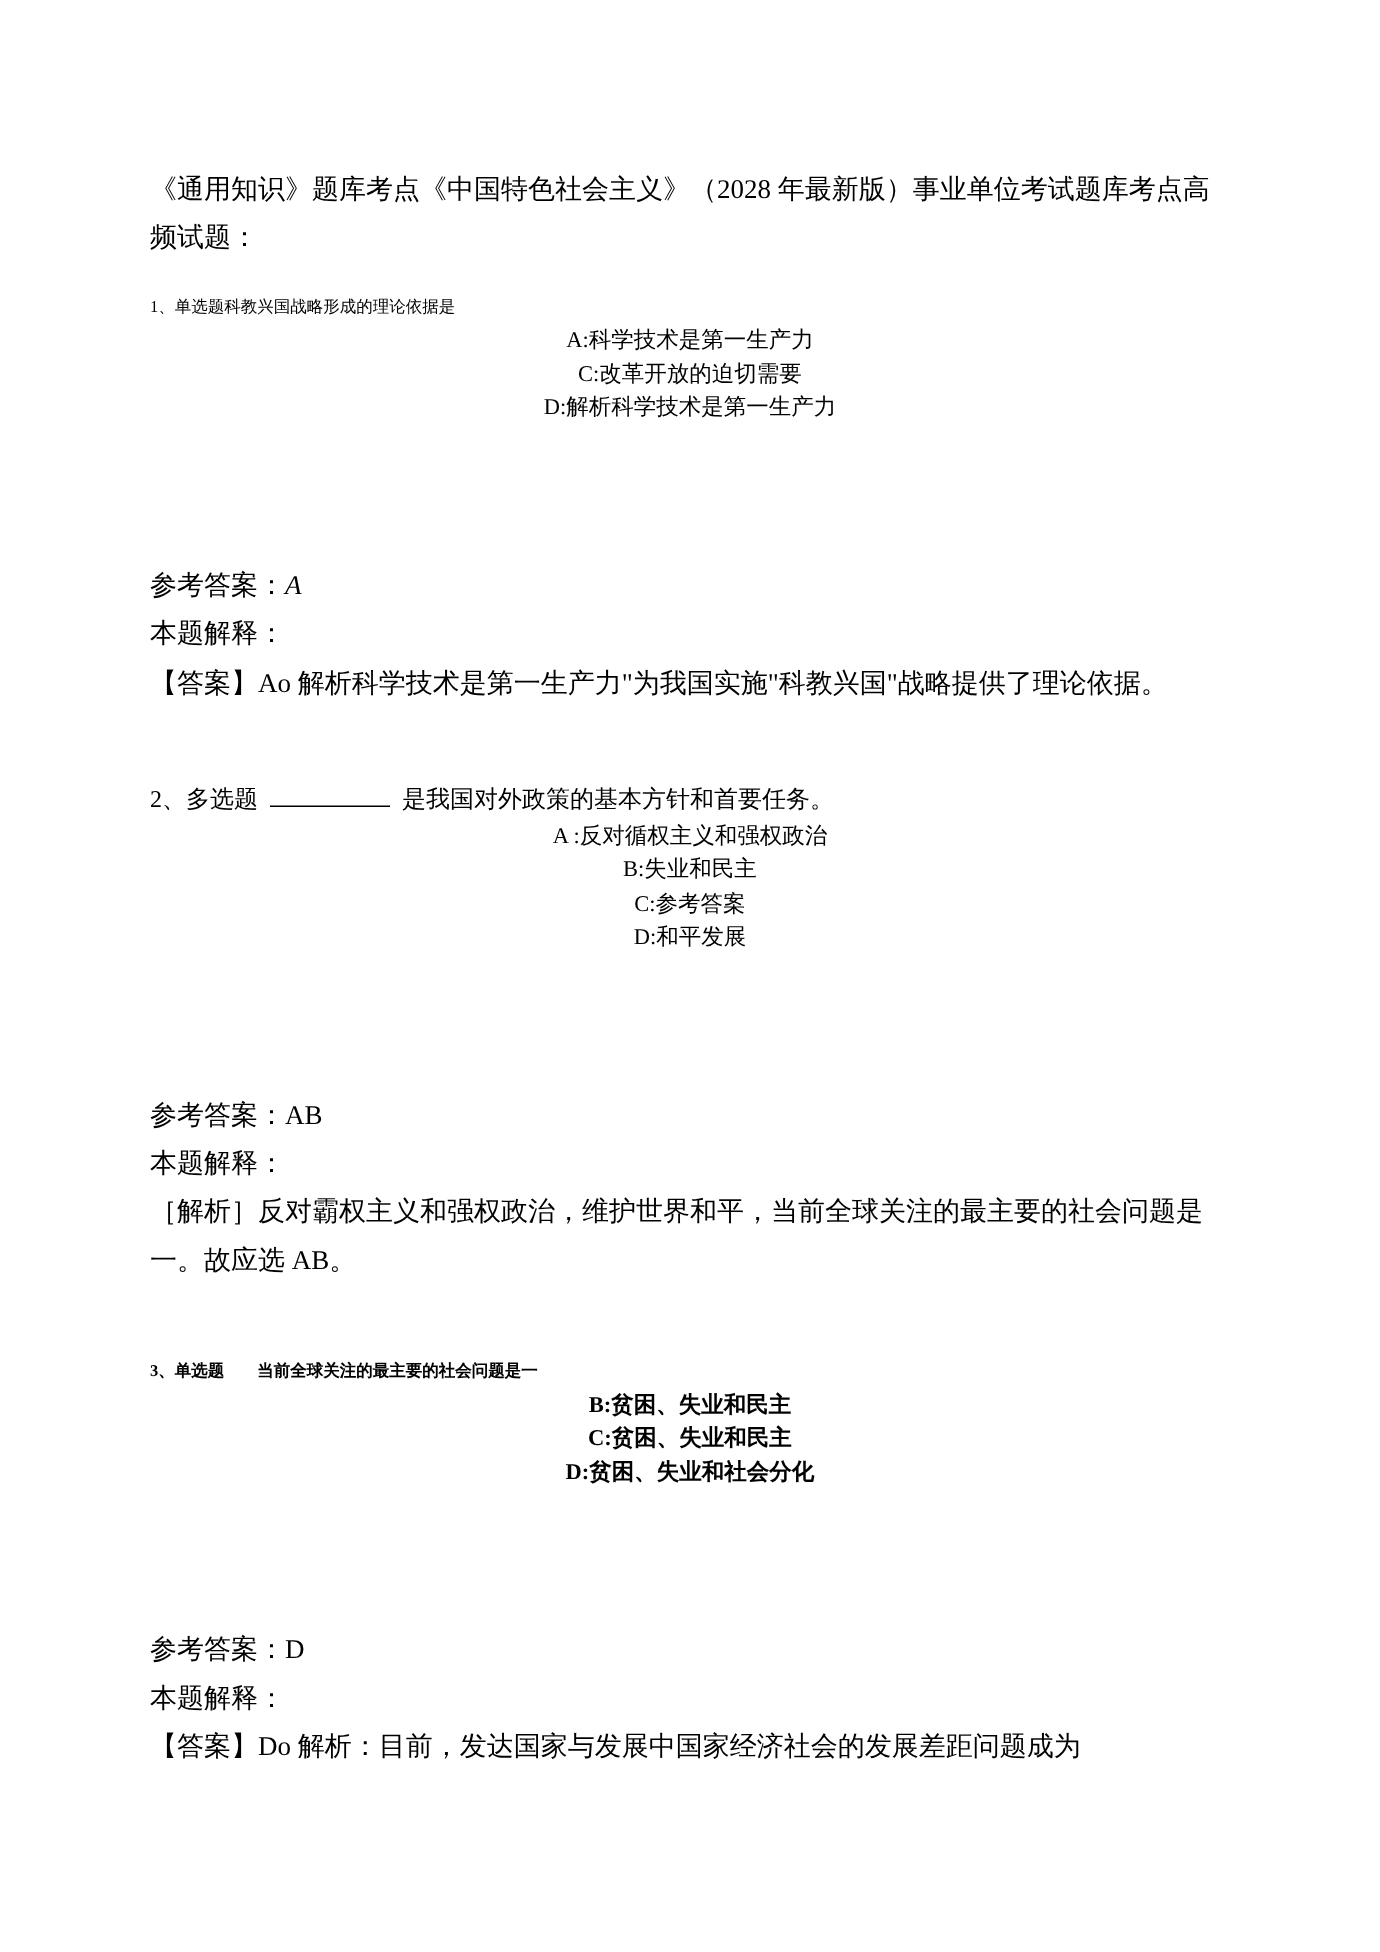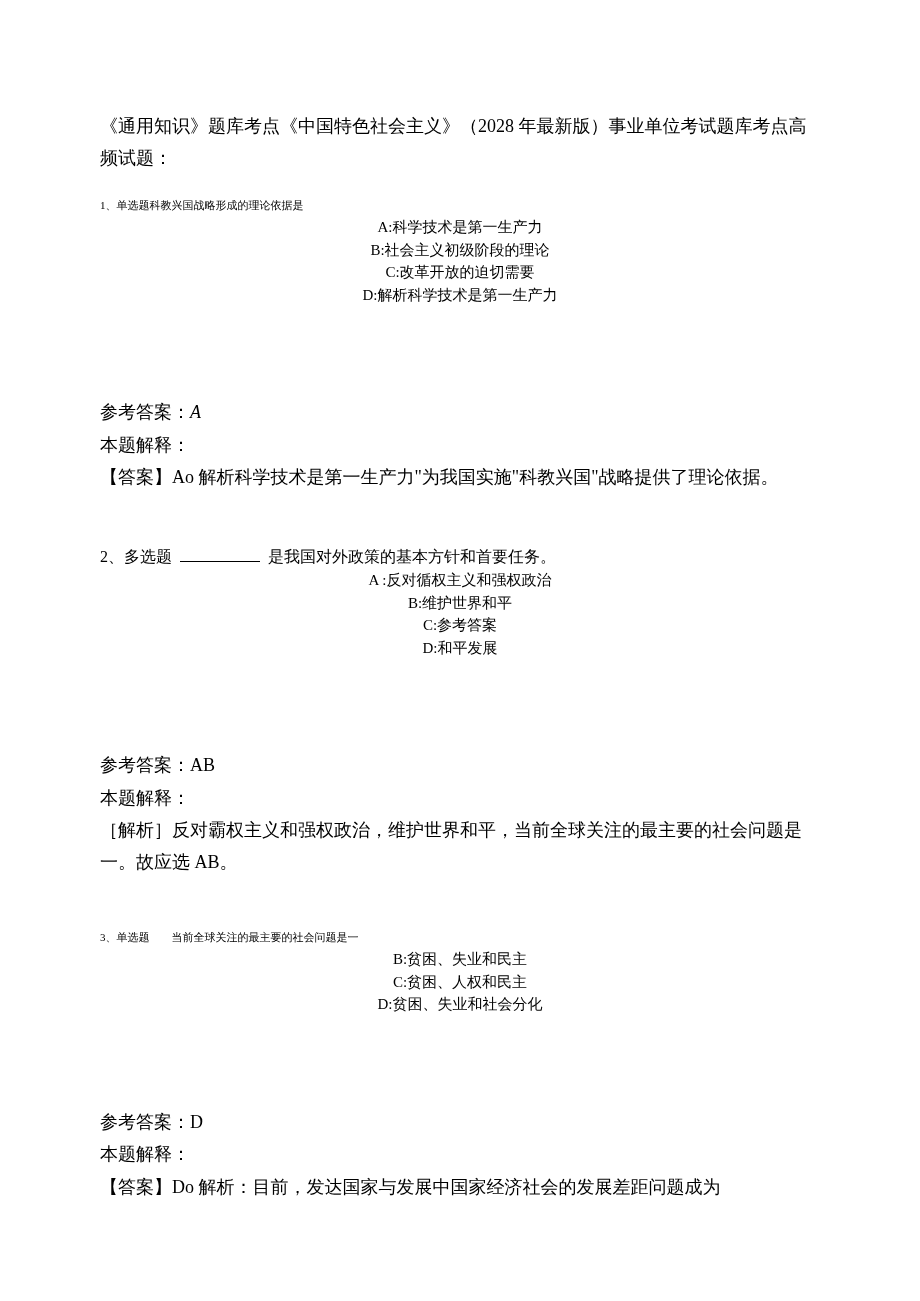--- a/index.html
+++ b/index.html
@@ -53,69 +53,69 @@
     width: 80px;
     height: 1em;
     vertical-align: baseline;
     margin: 0 4px;
   }
   .q2-stem {
     font-size: 16px;
   }
   .q3-block {
     margin-top: 50px;
+    font-weight: bold;
   }
 </style>
 </head>
 <body>
 
 <div class="page">
 
   <div class="title">《通用知识》题库考点《中国特色社会主义》（2028 年最新版）事业单位考试题库考点高频试题：</div>
 
   <div class="q-block">
     <div class="q-stem">1、单选题科教兴国战略形成的理论依据是</div>
     <div class="q-option">A:科学技术是第一生产力</div>
-    <div class="q-option">B:社会主义初级阶段的理论</div>
     <div class="q-option">C:改革开放的迫切需要</div>
     <div class="q-option">D:解析科学技术是第一生产力</div>
   </div>
 
   <div class="ans-block">
     <span class="ans-line">
       <span>参考答案：</span><span class="italic">A</span>
     </span>
     <span class="ans-line">本题解释：</span>
     <span class="ans-line">【答案】Ao 解析科学技术是第一生产力"为我国实施"科教兴国"战略提供了理论依据。</span>
   </div>
 
   <div class="q-block">
     <div class="q2-stem">
       <span>2、多选题</span>
       <span class="fill-blank"></span>
       <span>是我国对外政策的基本方针和首要任务。</span>
     </div>
     <div class="q-option">A :反对循权主义和强权政治</div>
-    <div class="q-option">B:维护世界和平</div>
+    <div class="q-option">B:失业和民主</div>
     <div class="q-option">C:参考答案</div>
     <div class="q-option">D:和平发展</div>
   </div>
 
   <div class="ans-block">
     <span class="ans-line">
       <span>参考答案：</span><span>AB</span>
     </span>
     <span class="ans-line">本题解释：</span>
     <span class="ans-line">［解析］反对霸权主义和强权政治，维护世界和平，当前全球关注的最主要的社会问题是一。故应选 AB。</span>
   </div>
 
   <div class="q-block q3-block">
     <div class="q-stem">3、单选题　　当前全球关注的最主要的社会问题是一</div>
     <div class="q-option">B:贫困、失业和民主</div>
-    <div class="q-option">C:贫困、人权和民主</div>
+    <div class="q-option">C:贫困、失业和民主</div>
     <div class="q-option">D:贫困、失业和社会分化</div>
   </div>
 
   <div class="ans-block" style="margin-bottom:0;">
     <span class="ans-line">
       <span>参考答案：</span><span>D</span>
     </span>
     <span class="ans-line">本题解释：</span>
     <span class="ans-line">【答案】Do 解析：目前，发达国家与发展中国家经济社会的发展差距问题成为</span>
   </div>

